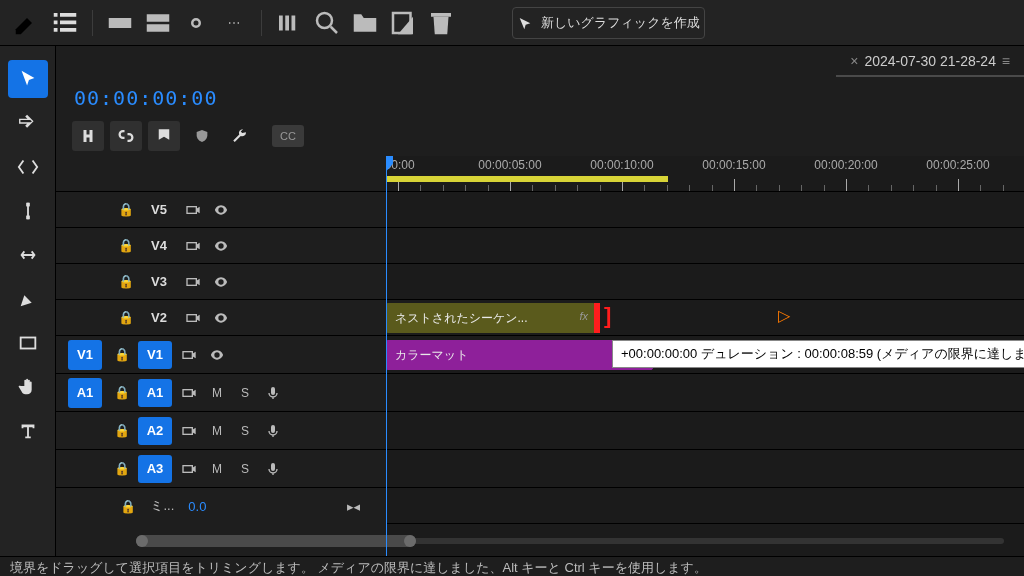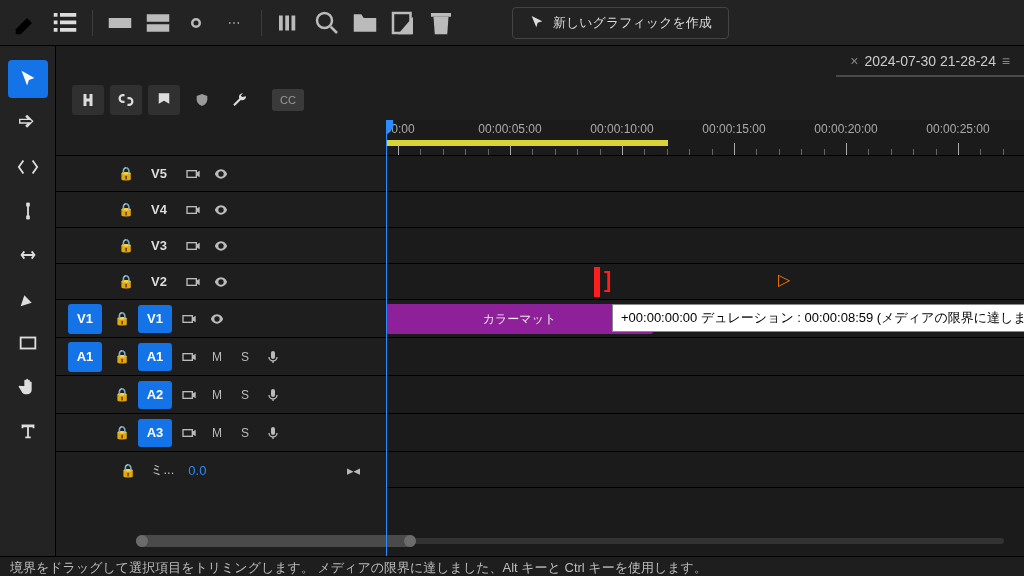--- a/index.html
+++ b/index.html
@@ -3,21 +3,21 @@
 <meta charset="utf-8">
 <style>
   * { box-sizing: border-box; margin: 0; padding: 0; font-family: "Segoe UI", "Hiragino Kaku Gothic Pro", sans-serif; }
   body { background:#1b1b1b; color:#c8c8c8; width:1024px; height:576px; overflow:hidden; font-size:13px; }
 
   
   .topbar { height:46px; background:#232323; display:flex; align-items:center; padding:0 12px; gap:8px; border-bottom:1px solid #000;}
   .topbar .ico { width:30px; height:30px; display:flex; align-items:center; justify-content:center; color:#bdbdbd; border-radius:3px;}
   .topbar .ico.pen{color:#4df04d;}
   .topbar .sep{width:1px;height:26px;background:#3c3c3c;margin:0 4px;}
-  .new-gfx { background:#232323; border:1px solid #444; border-radius:4px; padding:6px 16px; display:flex; align-items:flex-start; gap:8px; color:#ddd; margin-left:48px;}
+  .new-gfx { background:#232323; border:1px solid #444; border-radius:4px; padding:6px 4px; display:flex; align-items:flex-end; gap:8px; color:#ddd; margin-left:48px;}
   .new-gfx .gfx-ico{width:16px;height:16px;fill:#ddd;}
 
   
   .main { position:absolute; left:0; top:46px; right:0; bottom:20px; display:flex;}
   
   .toolstrip{width:56px; background:#232323; display:flex; flex-direction:column; align-items:center; padding-top:14px; gap:6px; border-right:1px solid #000;}
   .toolstrip .tool{width:40px;height:38px;display:flex;align-items:center;justify-content:center;border-radius:4px;color:#ddd;}
   .toolstrip .tool.active{background:#1473e6;color:#fff;}
   .toolstrip svg{width:22px;height:22px;fill:currentColor;}
 
@@ -66,21 +66,21 @@
   .trk-btn svg{width:16px;height:16px;fill:currentColor;}
   .mix-row{height:36px;display:flex;align-items:center;padding-left:64px;gap:14px;color:#bbb;}
   .mix-row .vol{color:#2a8cff;}
 
   
   .lane{position:absolute;left:0;right:0;height:36px;border-bottom:1px solid #000;}
   .lane.lg{height:38px;}
   .clip{position:absolute;top:3px;height:30px;border-radius:2px;display:flex;align-items:center;padding:0 8px;font-size:12px;color:#e9e9e9;overflow:hidden;white-space:nowrap;}
   .clip.nested{background:#5a5a1c;border:1px solid #5a5a1c;width:209px;left:0;}
   .clip.nested .fx{position:absolute;right:6px;top:6px;font-style:italic;color:#999;font-size:11px;}
-  .clip.colormatte{background:#8e209a;border:1px solid #8e209a;left:0;width:267px;top:4px;height:30px;justify-content:center;}
+  .clip.colormatte{background:#8e209a;border:1px solid #8e209a;left:0;width:267px;top:4px;height:30px;}
   .trim-edge{position:absolute;top:3px;width:6px;height:30px;background:#ff1d1d;left:208px;}
   .trim-arrow{position:absolute;top:3px;left:218px;color:#ff1d1d;font-size:22px;font-weight:bold;}
   .out-marker{position:absolute;top:6px;left:392px;color:#ff7a00;font-size:16px;}
 
   .tooltip{position:absolute; background:#fff; color:#000; padding:4px 8px; font-size:13px; border:1px solid #888; white-space:nowrap; z-index:20;}
 
   
   .hscroll{position:absolute;left:80px;right:20px;bottom:8px;height:14px;display:flex;align-items:center;}
   .hscroll-track{flex:1;height:6px;background:#333;border-radius:3px;position:relative;}
   .hscroll-thumb{position:absolute;left:0;width:280px;top:-3px;height:12px;background:#4a4a4a;border-radius:6px;display:flex;align-items:center;justify-content:space-between;}
@@ -213,20 +213,23 @@
     <div class="tool">
         <svg viewBox="0 0 24 24" fill="#ddd">
           <path d="M5 5h14v4h-2V8h-4v10h2v2H9v-2h2V8H7v1H5z"></path>
         </svg>
       </div>
   </div>
 
   <div class="timeline">
     <div class="seq-tabs">
       <div class="tab underline"><span class="x">×</span><span>2024-07-30 21-28-24</span><span class="menu"> ≡</span></div>
+    </div>
+    <div class="tc-row">
+      <div class="tc">00:00:00:00</div>
     </div>
     <div class="ctrl-row">
       <div class="btn">
           <svg viewBox="0 0 24 24" width="18" height="18" fill="#ddd">
             <path d="M6 4h4v6h4V4h4v16h-4v-6h-4v6H6z"></path>
           </svg>
         </div>
       <div class="btn">
           <svg viewBox="0 0 24 24" width="18" height="18" fill="#ddd">
             <path d="M8 4a6 6 0 000 12h2v-3H8a3 3 0 010-6h2V4z"></path>
@@ -441,20 +444,24 @@
         </div>
 
         <div class="playhead-line" style="left:0;">
           <div class="playhead-head"></div>
         </div>
 
         <div class="lane" style="top:36px;"></div>
         <div class="lane" style="top:72px;"></div>
         <div class="lane" style="top:108px;"></div>
         <div class="lane" style="top:144px;">
+          <div class="clip nested">
+            <span>ネストされたシーケン...</span>
+            <span class="fx">fx</span>
+          </div>
           <div class="trim-edge"></div>
           <div class="trim-arrow">]</div>
           <div class="out-marker">▷</div>
         </div>
         <div class="lane lg" style="top:180px;">
           <div class="clip colormatte">
             <span>カラーマット</span>
           </div>
         </div>
         <div class="lane lg" style="top:218px;"></div>

